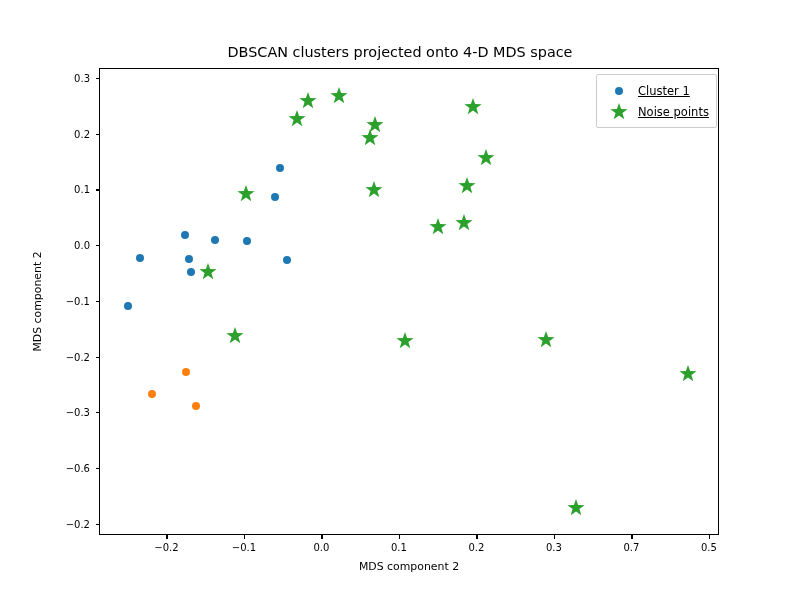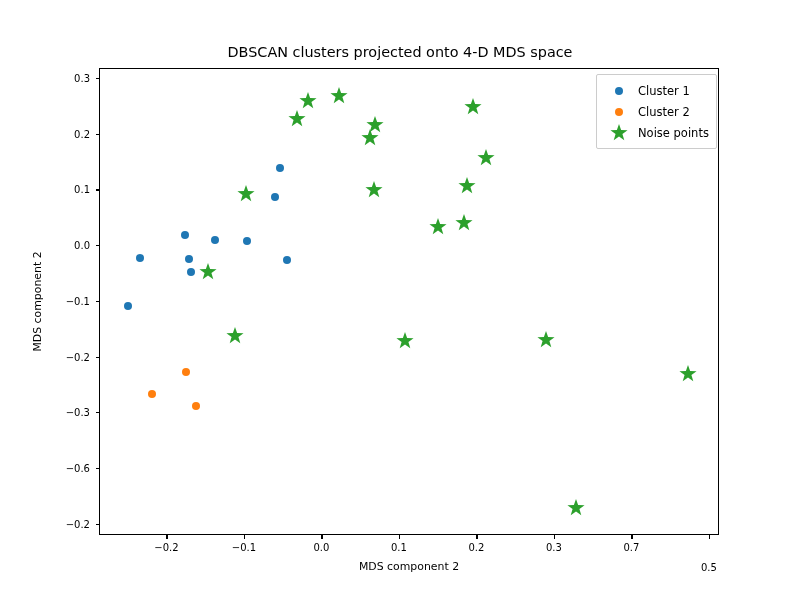--- a/index.html
+++ b/index.html
@@ -115,20 +115,21 @@
     border: 0.9px solid #cccccc;
     border-radius: 2px;
     background: #ffffff;
     padding: 5px 7px 5px 7px;
     box-sizing: border-box;
   }
   .legend-row {
     display: flex;
     align-items: center;
     height: 21px;
+    text-decoration: underline;
   }
   .legend-swatch {
     width: 30px;
     display: flex;
     align-items: center;
     justify-content: center;
     line-height: 0;
   }
   .legend-label {
     font-size: 11.5px;
@@ -251,21 +252,21 @@
       <div class="xticklabel" style="left: 321.42px;">0.0</div>
       <div class="xtick" style="left: 398.93px;"></div>
       <div class="xticklabel" style="left: 398.93px;">0.1</div>
       <div class="xtick" style="left: 476.42px;"></div>
       <div class="xticklabel" style="left: 476.42px;">0.2</div>
       <div class="xtick" style="left: 553.92px;"></div>
       <div class="xticklabel" style="left: 553.92px;">0.3</div>
       <div class="xtick" style="left: 631.42px;"></div>
       <div class="xticklabel" style="left: 631.42px;">0.7</div>
       <div class="xtick" style="left: 708.92px;"></div>
-      <div class="xticklabel" style="left: 708.92px; margin-top: 20px;">0.5</div>
+      <div class="xticklabel" style="left: 708.92px;">0.5</div>
     </div>
   <div id="y-ticks-layer">
       <div class="ytick" style="top: 523.85px;"></div>
       <div class="yticklabel" style="top: 523.85px;">−0.2</div>
       <div class="ytick" style="top: 468.13px;"></div>
       <div class="yticklabel" style="top: 468.13px;">−0.6</div>
       <div class="ytick" style="top: 412.4px;"></div>
       <div class="yticklabel" style="top: 412.4px;">−0.3</div>
       <div class="ytick" style="top: 356.67px;"></div>
       <div class="yticklabel" style="top: 356.67px;">−0.2</div>
@@ -286,26 +287,20 @@
 
   <div id="legend">
       <div class="legend-row">
         <span class="legend-swatch">
           <span class="dot" style="display:inline-block;width:8px;height:8px;background:#1f77b4;"></span>
         </span>
         <span class="legend-label">Cluster 1</span>
       </div>
       <div class="legend-row">
         <span class="legend-swatch">
-          <span class="dot" style="display:inline-block;width:8px;height:8px;background:#ff7f0e;"></span>
-        </span>
-        <span class="legend-label">Cluster 2</span>
-      </div>
-      <div class="legend-row">
-        <span class="legend-swatch">
           <svg width="18" height="18" viewBox="0 0 18 18">
             <polygon points="9.00,0.00 11.12,6.09 17.56,6.22 12.42,10.11 14.29,16.28 9.00,12.60 3.71,16.28 5.58,10.11 0.44,6.22 6.88,6.09" fill="#2ca02c"></polygon>
           </svg>
         </span>
         <span class="legend-label">Noise points</span>
       </div>
     </div>
 
 </div>
 

